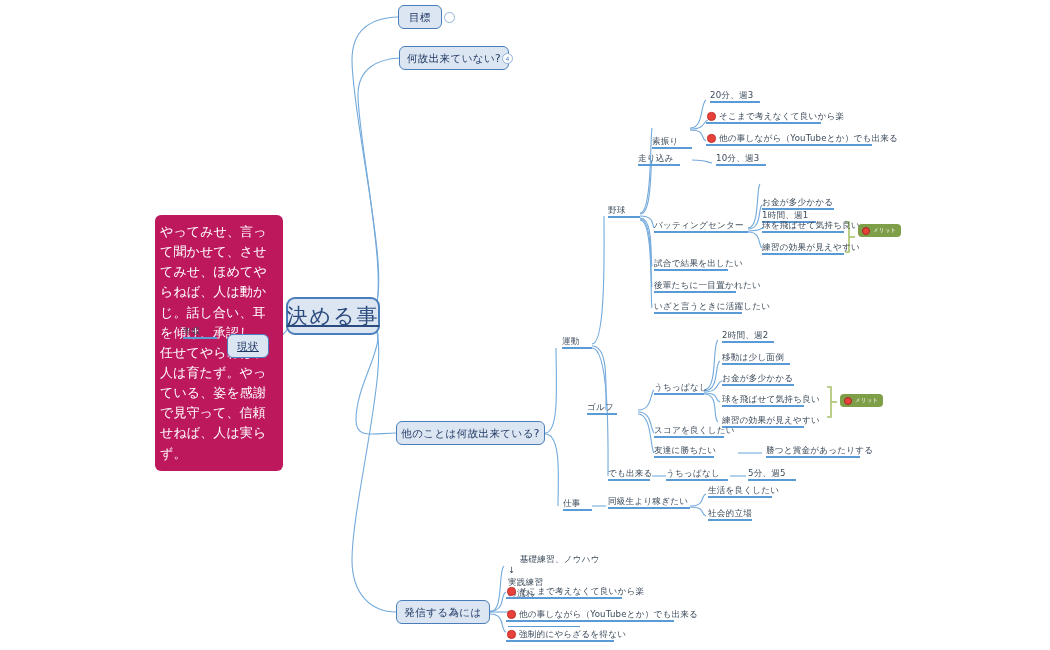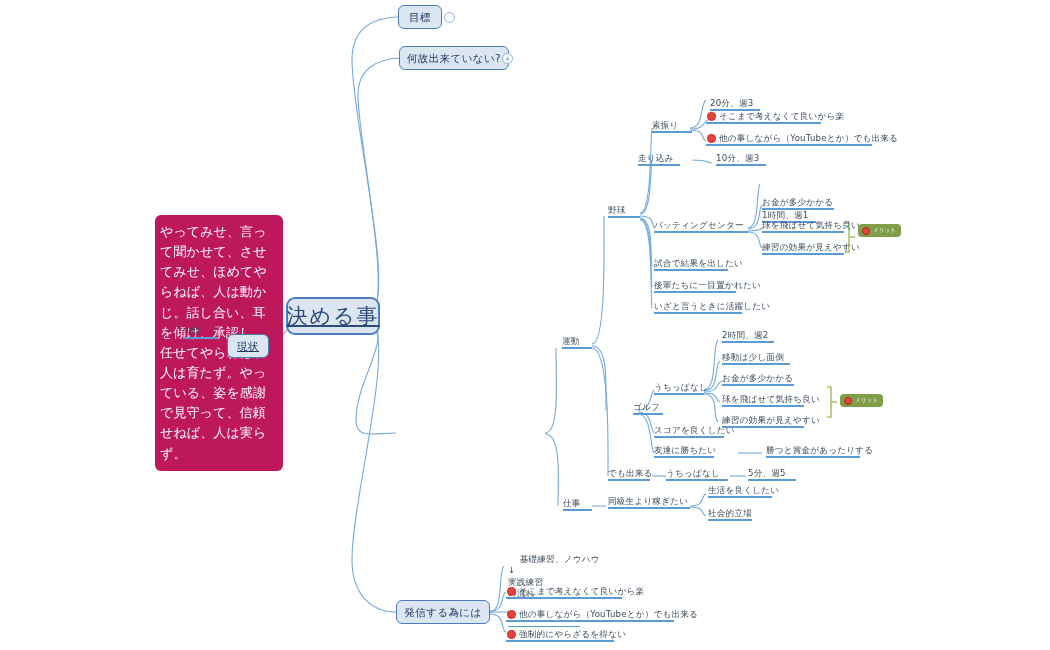--- a/index.html
+++ b/index.html
@@ -187,42 +187,43 @@
     <span>年収</span>
     <span class="ul" style="width:34px;"></span>
   </div>
 
   <div class="boxnode lvl1" style="left:398px;top:5px;width:44px;height:24px;">目標</div>
   <div class="countbadge" style="left:444px;top:12px;"></div>
 
   <div class="boxnode lvl1" style="left:399px;top:46px;width:110px;height:24px;">何故出来ていない?</div>
   <div class="countbadge" style="left:502px;top:53px;">4</div>
 
+  <div class="boxnode lvl1" style="left:396px;top:421px;width:149px;height:24px;">他のことは何故出来ている?</div>
 
   <div class="boxnode lvl1" style="left:396px;top:600px;width:94px;height:24px;">発信する為には</div>
 
   <div class="leaf" style="left:562px;top:336px;width:26px;">
     <span>運動</span>
     <span class="ul" style="width:30px;"></span>
   </div>
   <div class="leaf" style="left:563px;top:498px;width:26px;">
     <span>仕事</span>
     <span class="ul" style="width:29px;"></span>
   </div>
 
   <div class="leaf" style="left:608px;top:205px;width:26px;">
     <span>野球</span>
     <span class="ul" style="width:32px;"></span>
   </div>
 
-  <div class="leaf" style="left:652px;top:120px;width:36px;">
+  <div class="leaf" style="left:652px;top:136px;width:36px;">
     <span>素振り</span>
     <span class="ul" style="width:40px;"></span>
   </div>
-  <div class="leaf" style="left:710px;top:90px;margin-top:8px;">
+  <div class="leaf" style="left:710px;top:90px;">
     <span>20分、週3</span>
     <span class="ul" style="width:50px;"></span>
   </div>
   <div class="leaf bullet" style="left:706px;top:111px;">
     <span class="dot"></span>
     <span>そこまで考えなくて良いから楽</span>
     <span class="ul" style="width:115px;"></span>
   </div>
   <div class="leaf bullet" style="left:706px;top:133px;">
     <span class="dot"></span>
@@ -270,21 +271,21 @@
   </div>
   <div class="leaf" style="left:654px;top:280px;">
     <span>後輩たちに一目置かれたい</span>
     <span class="ul" style="width:82px;"></span>
   </div>
   <div class="leaf" style="left:654px;top:301px;">
     <span>いざと言うときに活躍したい</span>
     <span class="ul" style="width:88px;"></span>
   </div>
 
-  <div class="leaf" style="left:633px;top:402px;width:26px;">
+  <div class="leaf" style="left:587px;top:402px;width:26px;">
     <span>ゴルフ</span>
     <span class="ul" style="width:30px;"></span>
   </div>
 
   <div class="leaf" style="left:654px;top:382px;width:48px;">
     <span>うちっぱなし</span>
     <span class="ul" style="width:50px;"></span>
   </div>
   <div class="leaf" style="left:722px;top:330px;">
     <span>2時間、週2</span>

